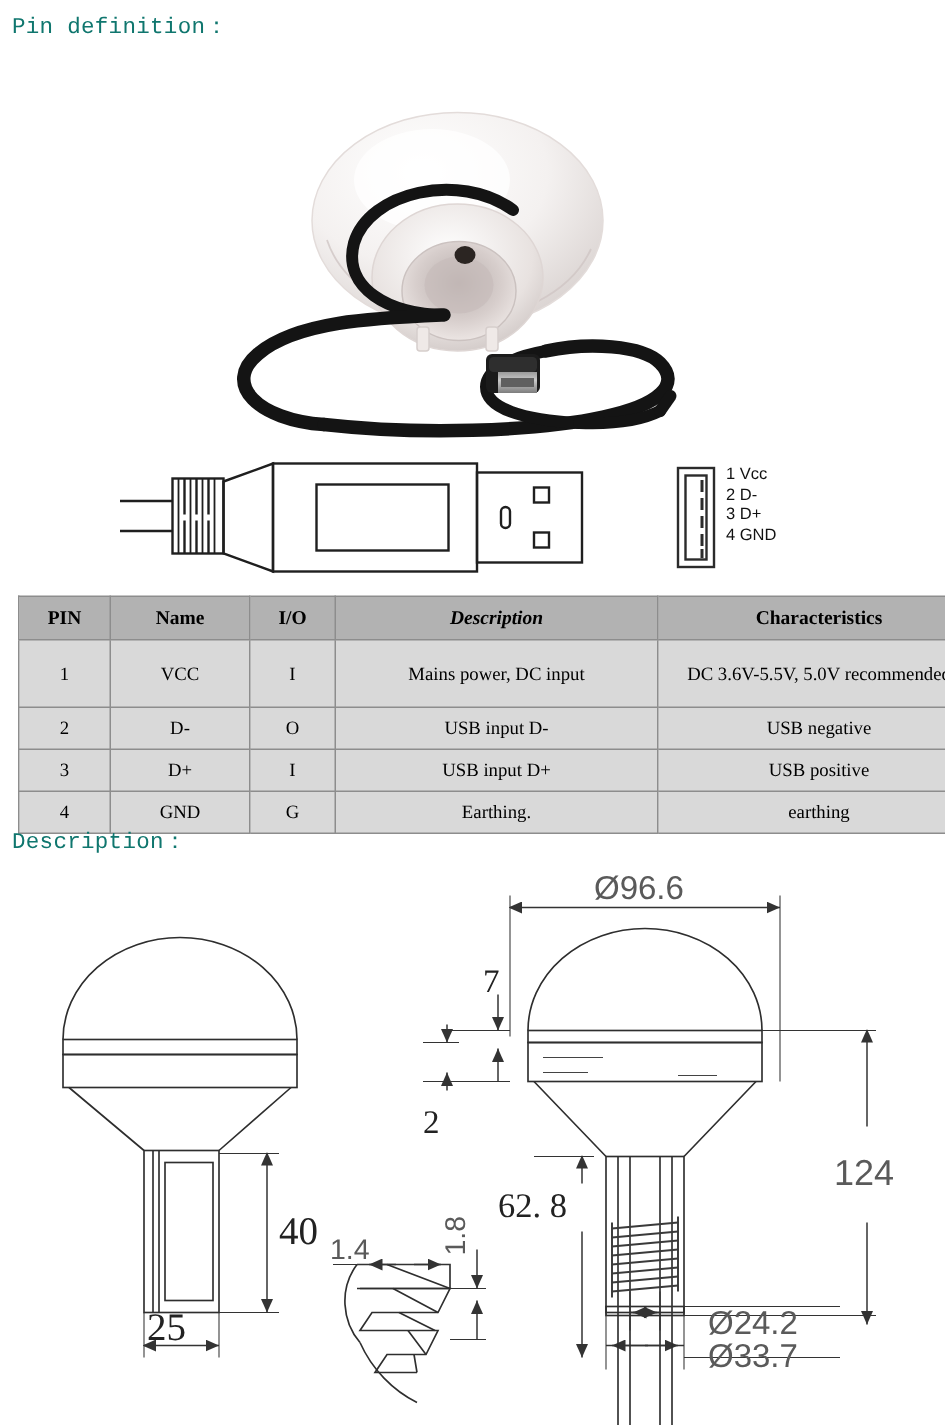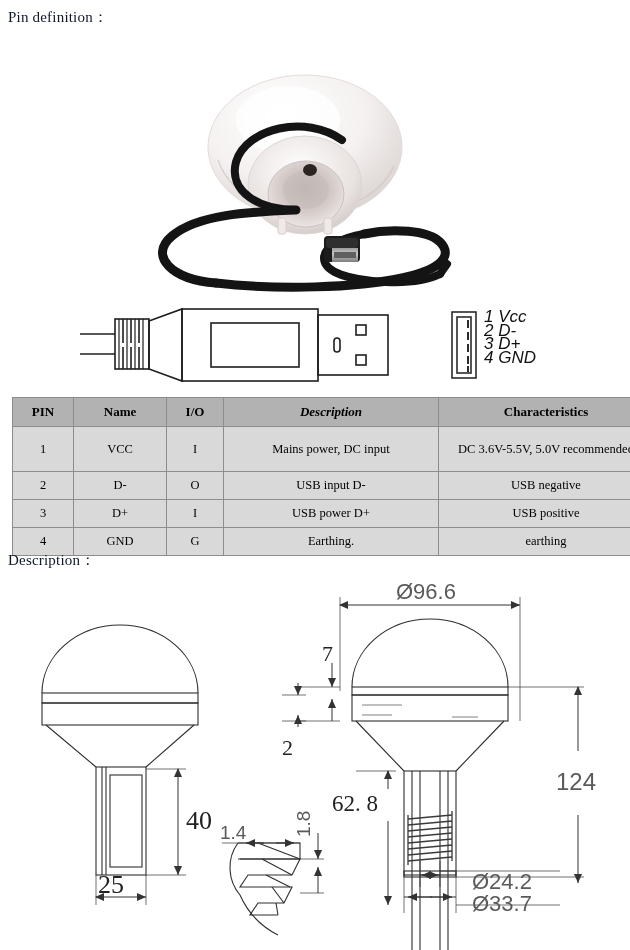--- a/index.html
+++ b/index.html
@@ -12,23 +12,23 @@
     height: 950px;
     position: relative;
     font-family: "Liberation Sans", sans-serif;
     color: #000000;
     overflow: hidden;
   }
 
   
   .section-heading {
     position: absolute;
-    font-family: Liberation Serif, serif;
+    font-family: Liberation Mono, monospace;
     font-size: 15px;
-    color: #0f172a;
+    color: #0f766e;
     letter-spacing: 0.2px;
     white-space: nowrap;
   }
   #heading-pin { left: 8px; top: 8px; }
   #heading-dim { left: 8px; top: 551px; }
 
   
   #product-photo {
     position: absolute;
     left: 110px;
@@ -51,25 +51,24 @@
     left: 448px;
     top: 308px;
     width: 120px;
     height: 80px;
   }
   .legend-text {
     position: absolute;
     left: 36px;
     top: 2px;
     font-family: "Liberation Sans", sans-serif;
-    font-size: 17px;
+    font-size: 11px;
     line-height: 13.5px;
     color: #111;
     white-space: pre;
-    font-style: italic;
   }
 
   
   #pin-table {
     position: absolute;
     left: 12px;
     top: 397px;
     width: 606px;
     border-collapse: collapse;
     font-family: "Liberation Serif", serif;
@@ -254,21 +253,21 @@
       <td>2</td>
       <td>D-</td>
       <td>O</td>
       <td>USB input D-</td>
       <td>USB negative</td>
     </tr>
     <tr>
       <td>3</td>
       <td>D+</td>
       <td>I</td>
-      <td>USB power D+</td>
+      <td>USB input D+</td>
       <td>USB positive</td>
     </tr>
     <tr>
       <td>4</td>
       <td>GND</td>
       <td>G</td>
       <td>Earthing.</td>
       <td>earthing</td>
     </tr>
   </tbody>

